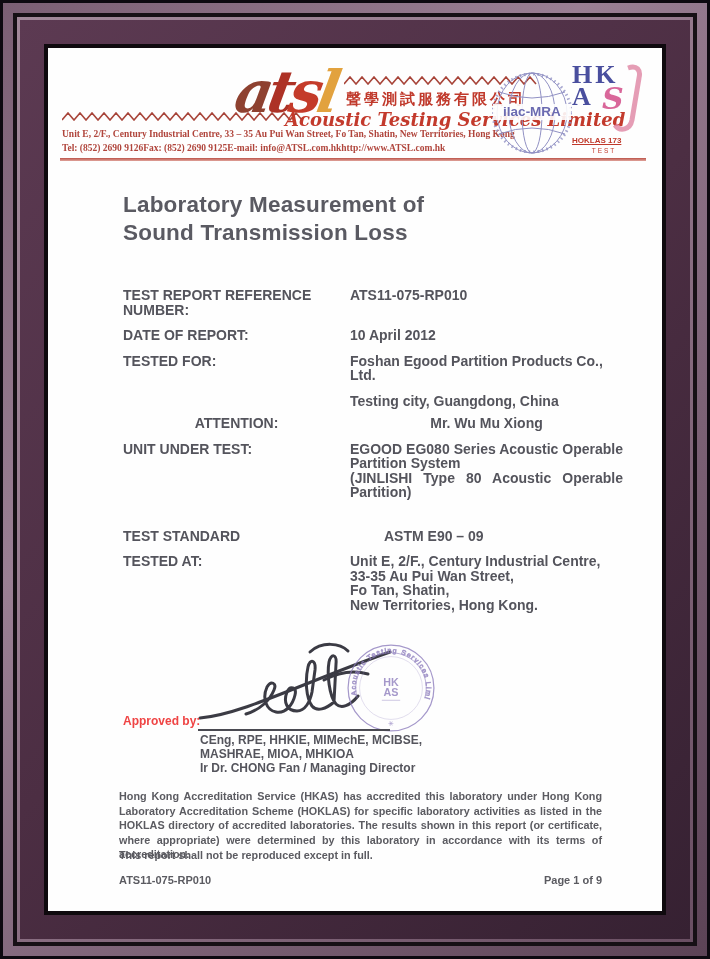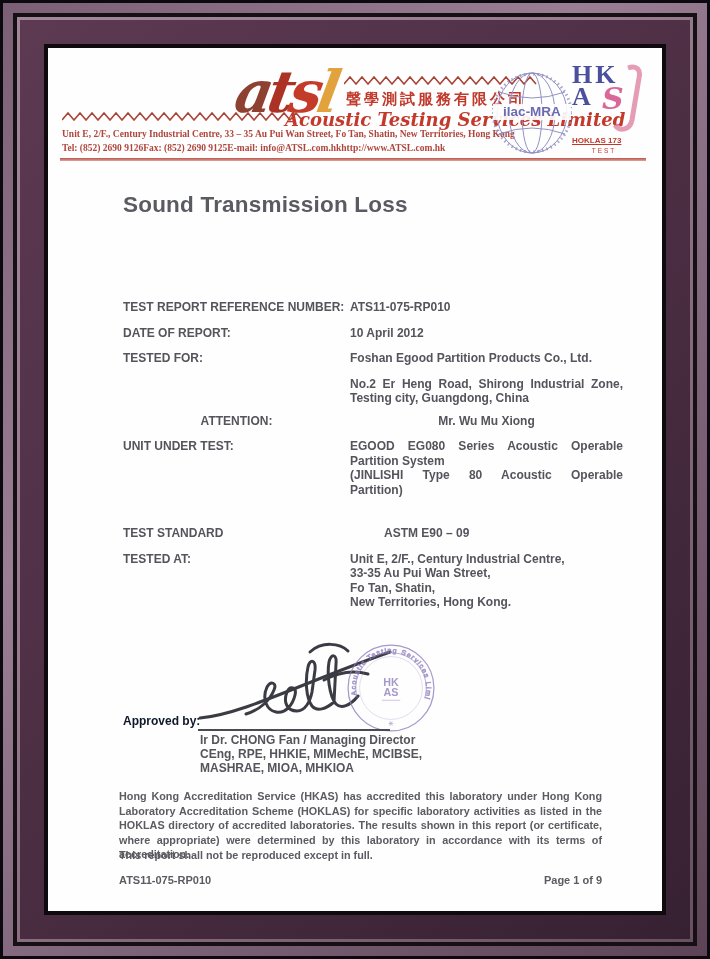--- a/index.html
+++ b/index.html
@@ -42,31 +42,31 @@
           font-weight:bold; font-size:30px; color:#d9679a; }
   .hk-swoosh { position:absolute; left:38px; top:0; }
   .hoklas { position:absolute; left:0; top:72px; width:64px; font-size:8px;
             font-weight:bold; color:#c0392b; text-decoration:underline; white-space:nowrap; }
   .hoklas-sub { position:absolute; left:0; top:83px; width:64px; text-align:center; font-size:6.5px;
                 color:#c0392b; letter-spacing:2px; }
 
   
   .report-title { position:absolute; left:75px; top:143px; font-size:22.5px; font-weight:bold;
                   color:#5a5a62; line-height:28px; letter-spacing:.2px; }
-  .fields { position:absolute; left:75px; top:240px; width:500px; font-size:12px;
-            font-weight:bold; color:#54545c;margin-top:12px; }
+  .fields { position:absolute; left:75px; top:240px; width:500px; font-size:14px;
+            font-weight:bold; color:#54545c; }
   .frow { display:grid; grid-template-columns:227px 273px; line-height:14.5px; }
   .frow:nth-child(2),.frow:nth-child(3),.frow:nth-child(4),
   .frow:nth-child(6),.frow:nth-child(8) { margin-top:11px; }
   .frow:nth-child(5) { margin-top:8px;text-align:center; }
   .frow:nth-child(7) { margin-top:29px;gap:34px; }
   .jline { text-align:justify; text-align-last:justify; }
 
   
-  .approved-label { position:absolute; left:75px; top:666px; font-size:12px; font-weight:bold; color:#0f172a; }
+  .approved-label { position:absolute; left:75px; top:666px; font-size:12px; font-weight:bold; color:#ef4444; }
   .sig-svg  { position:absolute; left:146px; top:590px; }
   .sig-svg path { stroke:#3b3b44; stroke-width:3; fill:none; stroke-linecap:round; }
   .sig-line { position:absolute; left:150px; top:681px; width:192px; border-top:2px solid #4a4a52; }
   .approver-block { position:absolute; left:152px; top:685px; font-size:12px; font-weight:bold;
                     color:#54545c; line-height:14px; }
   .stamp { position:absolute; left:297px; top:594px; opacity:.8; }
   .stamp * { fill:none; stroke:#8f7fbe; }
   .stamp text { fill:#8f7fbe; stroke:none; }
 
   
@@ -126,20 +126,21 @@
             <svg class="hk-swoosh" width="34" height="72" viewBox="0 0 34 72">
               <path d="M18 4 C27 1 31 6 29 14 L22 56 C20 66 10 68 5 61" stroke="#e08ca8" stroke-width="5" fill="none" opacity=".85"></path>
             </svg>
             <div class="hk-s">S</div>
             <div class="hoklas">HOKLAS 173</div>
             <div class="hoklas-sub">TEST</div>
           </div>
         </div>
 
         <div class="report-title">
+                    <div>Laboratory Measurement of</div>
                     <div>Sound Transmission Loss</div>
                   </div>
 
         <div class="fields">
                     <div class="frow">
                       <div>TEST REPORT REFERENCE NUMBER:</div>
                       <div>
                         <div>ATS11-075-RP010</div>
                       </div>
                     </div>
@@ -151,21 +152,20 @@
                     </div>
                     <div class="frow">
                       <div>TESTED FOR:</div>
                       <div>
                         <div>Foshan Egood Partition Products Co., Ltd.</div>
                       </div>
                     </div>
                     <div class="frow">
                       <div></div>
                       <div>
-                        <div class="jline">No.2 Er Heng Road, Shirong Industrial Zone,</div>
                         <div>Testing city, Guangdong, China</div>
                       </div>
                     </div>
                     <div class="frow">
                       <div>ATTENTION:</div>
                       <div>
                         <div>Mr. Wu Mu Xiong</div>
                       </div>
                     </div>
                     <div class="frow">
@@ -208,25 +208,25 @@
             <textPath href="#stamp-ring" startOffset="4">Acoustic  Testing  Services  Limited</textPath>
           </text>
           <text x="60" y="110" text-anchor="middle" font-size="9">✳</text>
           <text x="60" y="57" text-anchor="middle" font-size="14" font-weight="bold">HK</text>
           <text x="60" y="71" text-anchor="middle" font-size="14" font-weight="bold">AS</text>
           <line x1="48" y1="76" x2="72" y2="76" stroke-width="1" opacity=".7"></line>
         </svg>
         <div class="approved-label">Approved by:</div>
         <div class="sig-line"></div>
         <div class="approver-block">
-          <div>Ir Dr. CHONG Fan / Managing Director</div>
           <div id="creds">
                       <div>CEng, RPE, HHKIE, MIMechE, MCIBSE,</div>
                       <div>MASHRAE, MIOA, MHKIOA</div>
                     </div>
+          <div>Ir Dr. CHONG Fan / Managing Director</div>
         </div>
 
         <div class="footer-para">Hong Kong Accreditation Service (HKAS) has accredited this laboratory under Hong Kong Laboratory Accreditation Scheme (HOKLAS) for specific laboratory activities as listed in the HOKLAS directory of accredited laboratories. The results shown in this report (or certificate, where appropriate) were determined by this laboratory in accordance with its terms of accreditation.</div>
         <div class="repro-note">This report shall not be reproduced except in full.</div>
         <div class="ref-row">
           <span>ATS11-075-RP010</span>
           <span>Page 1 of 9</span>
         </div>
 
        </div>

